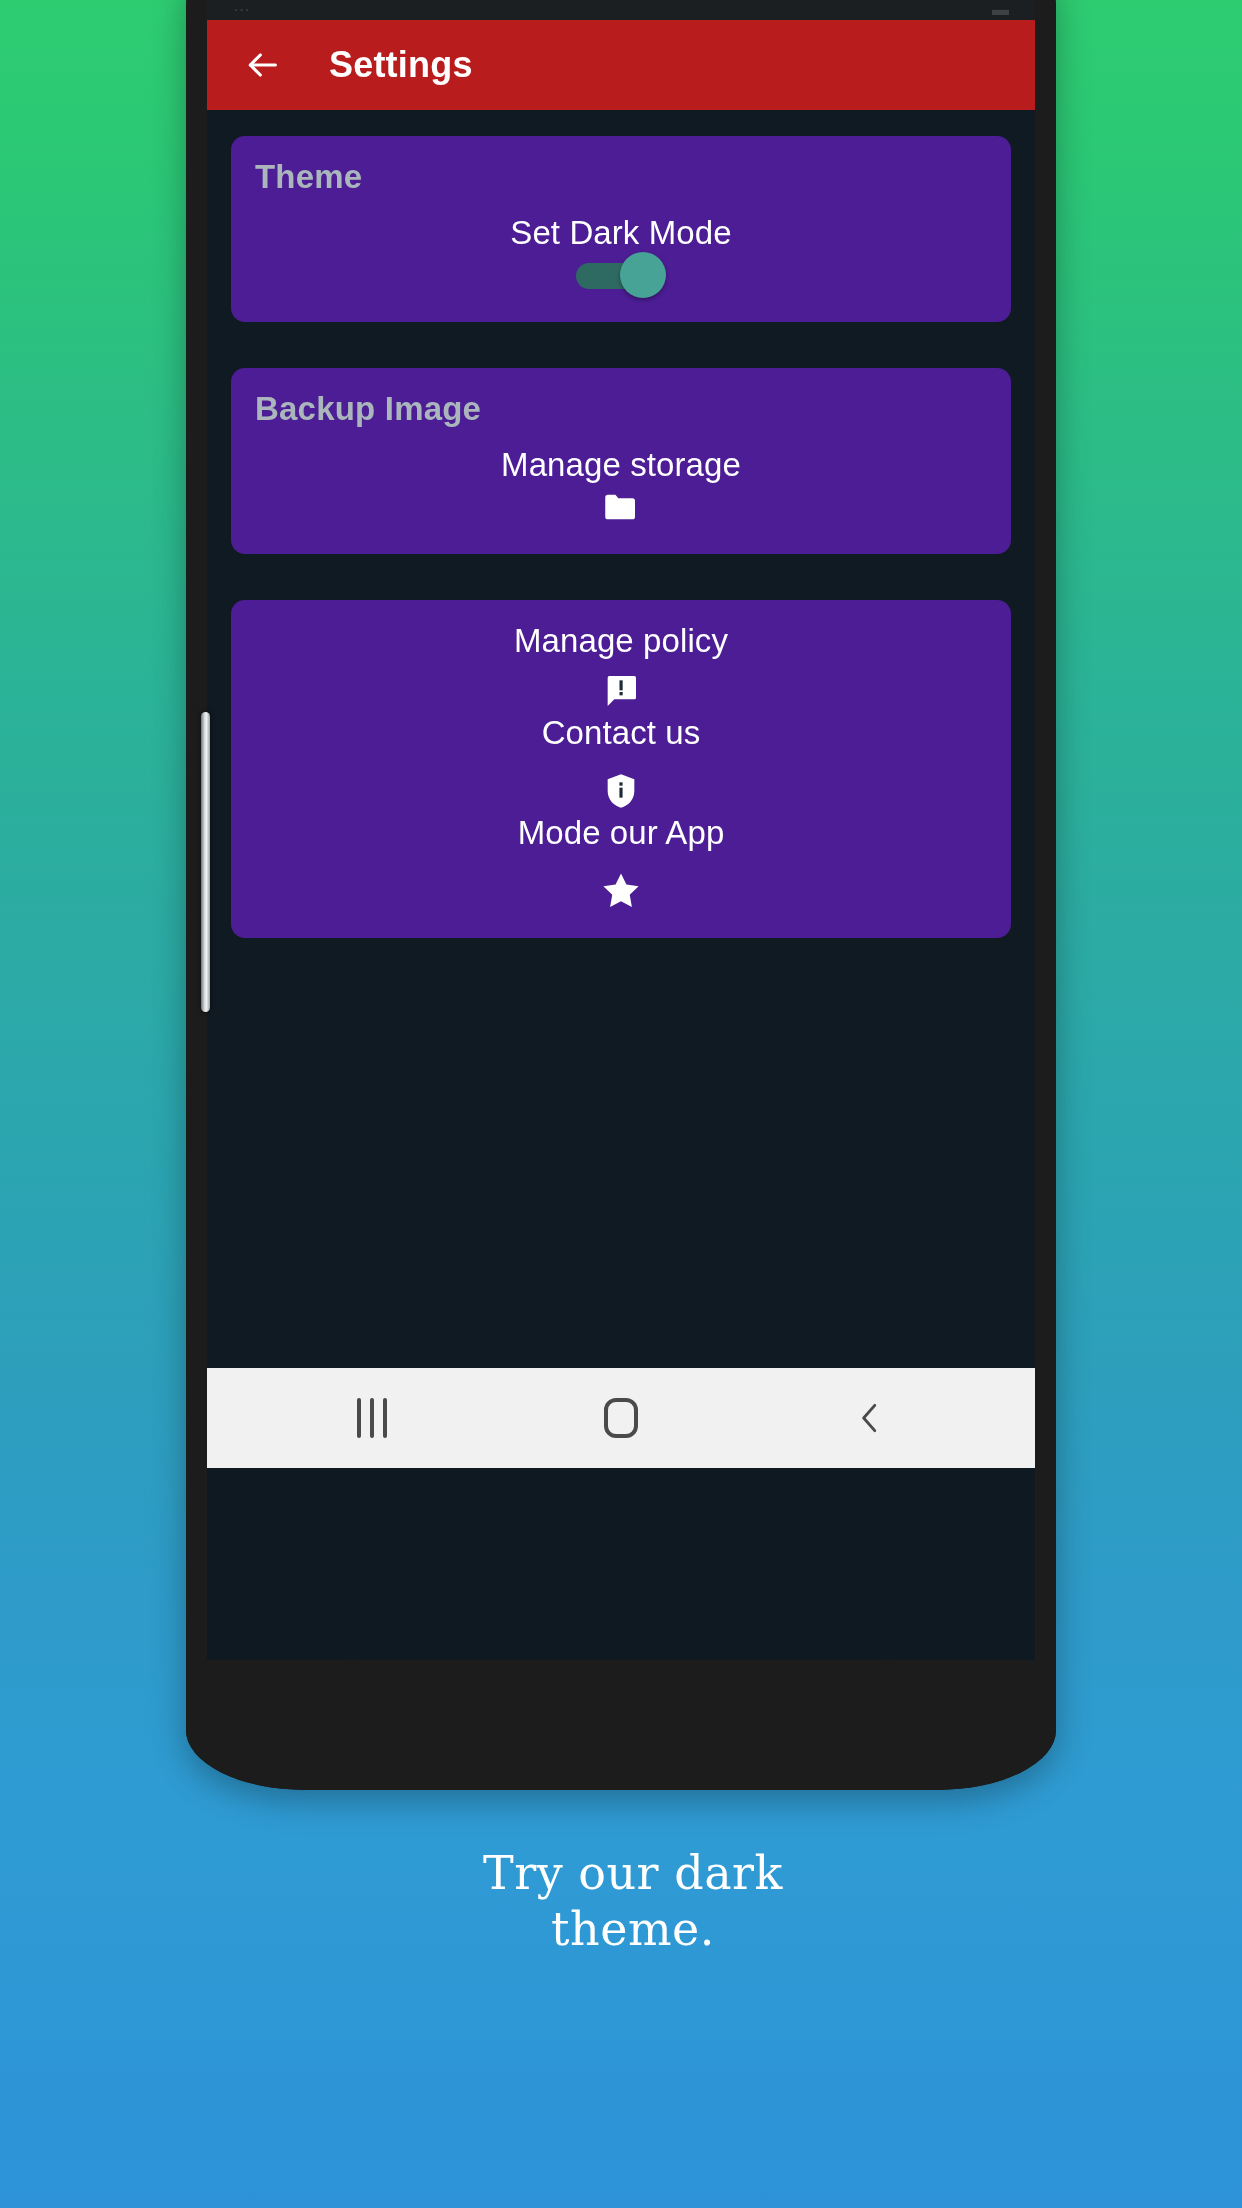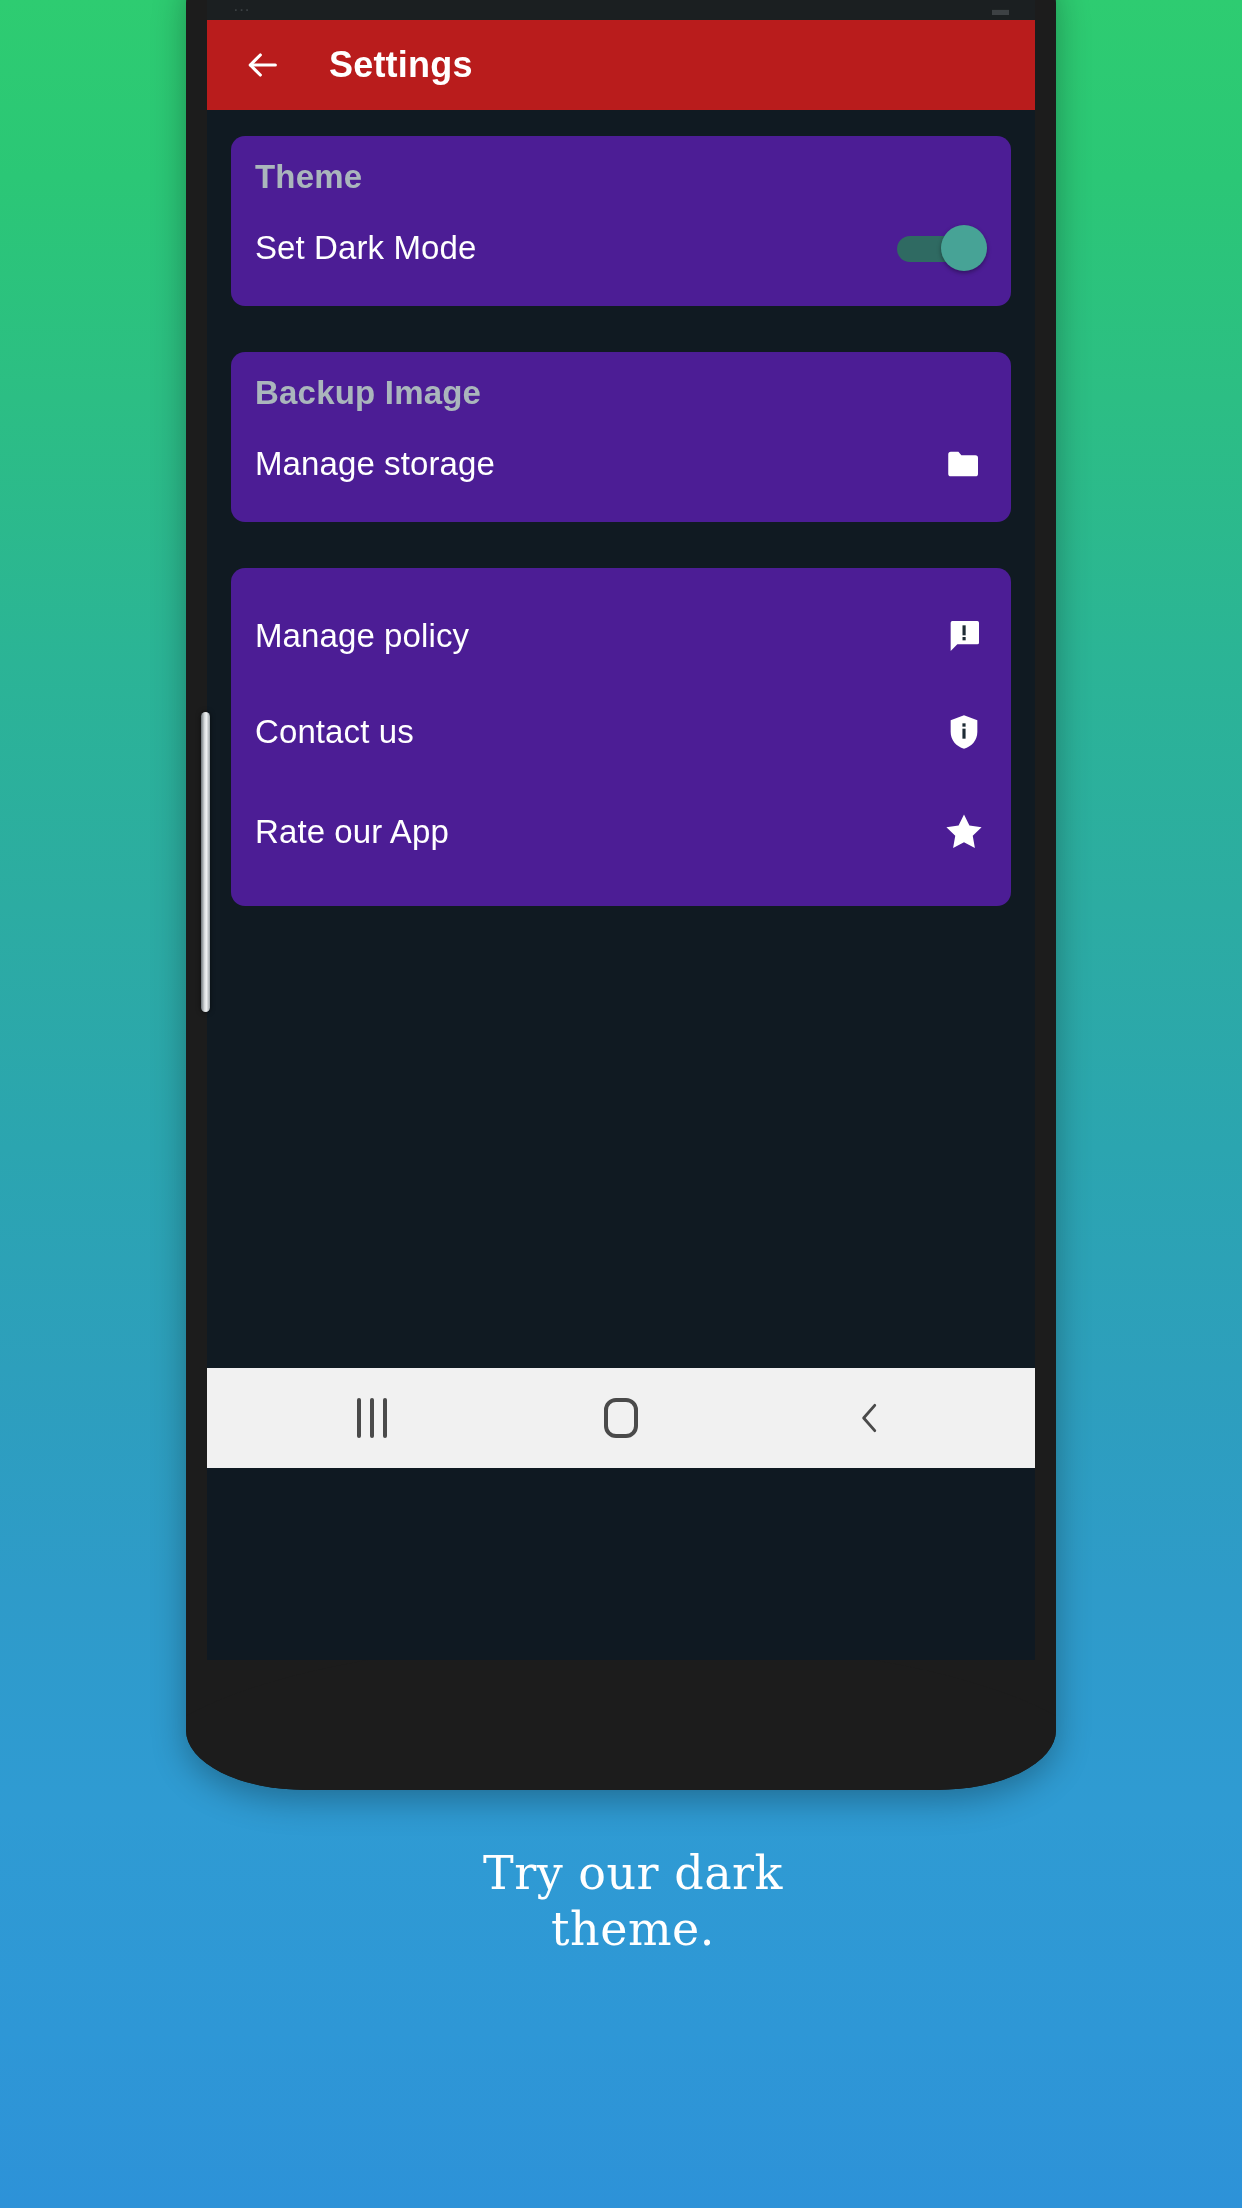--- a/index.html
+++ b/index.html
@@ -140,20 +140,21 @@
     font-size: 33px;
     font-weight: bold;
     margin-bottom: 18px;
     letter-spacing: 0.2px;
   }
   .row {
     display: flex;
     align-items: center;
     justify-content: space-between;
     min-height: 68px;
+    flex-direction: column;
   }
   .row-label {
     color: #ffffff;
     font-size: 33px;
     letter-spacing: 0.1px;
   }
   .row-icon {
     width: 46px;
     height: 46px;
     display: flex;
@@ -313,21 +314,21 @@
           <div class="row-icon">
             <svg width="40" height="40" viewBox="0 0 24 24" fill="#ffffff">
               <path d="M12 2l8 3v7c0 5-3.4 8.7-8 10-4.6-1.3-8-5-8-10V5l8-3z"></path>
               <rect x="11.05" y="10" width="1.9" height="6" fill="#1e2c35"></rect>
               <rect x="11.05" y="6.8" width="1.9" height="2" fill="#1e2c35"></rect>
             </svg>
           </div>
         </div>
 
         <div class="row">
-          <div class="row-label">Rate our App</div>
+          <div class="row-label">Mode our App</div>
           <div class="row-icon">
             <svg width="44" height="44" viewBox="0 0 24 24" fill="#ffffff">
               <path d="M12 2.4l2.95 6.1 6.65.93-4.83 4.63 1.17 6.62L12 17.55l-5.94 3.13 1.17-6.62L2.4 9.43l6.65-.93L12 2.4z"></path>
             </svg>
           </div>
         </div>
 
 
       </div>
     </div>

